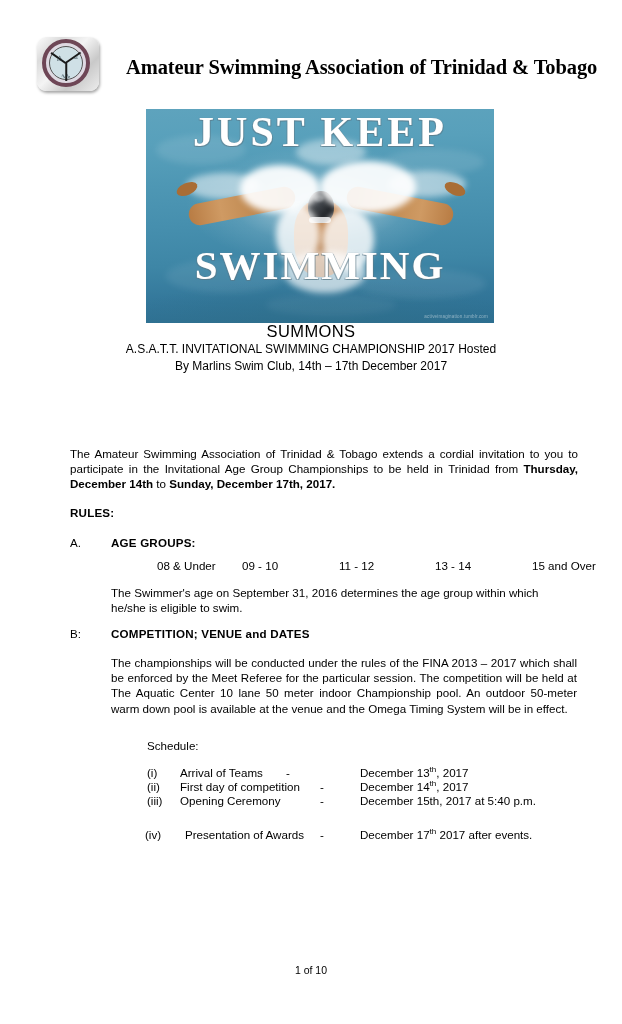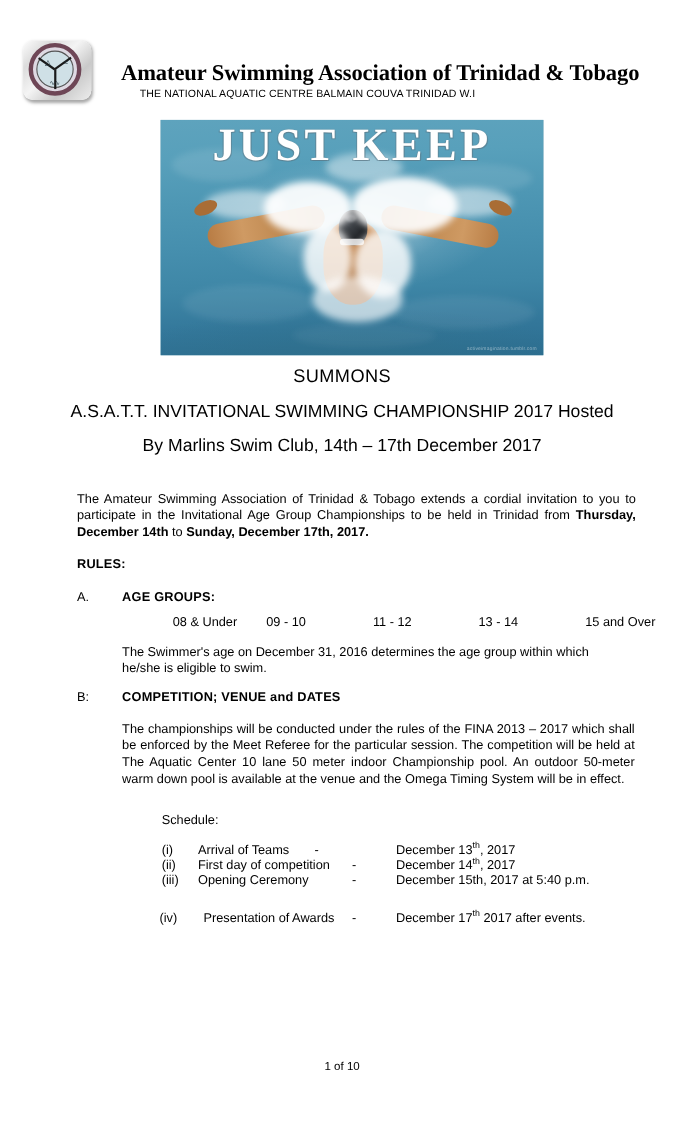--- a/index.html
+++ b/index.html
@@ -12,21 +12,21 @@
     height: 1024px;
     position: relative;
     font-family: "Liberation Sans", sans-serif;
     color: #000000;
     overflow: hidden;
   }
 
   
   .header {
     position: absolute;
-    left: 0; top: 0;
+    left: 16px; top: 0;
     width: 592px;
     height: 105px;
   }
   .logo {
     position: absolute;
     left: 19px; top: 37px;
     width: 72px; height: 56px;
   }
   .logo-plate {
     position: absolute;
@@ -224,37 +224,36 @@
     right: 6px; bottom: 4px;
     font-family: "Liberation Sans", sans-serif;
     font-size: 4.5px;
     color: rgba(255,255,255,0.45);
     letter-spacing: 0.2px;
   }
 
   
   .summons-block {
     position: absolute;
-    left: 0; top: 332px;
+    left: 0; top: 321px;
     width: 622px;
     text-align: center;
   }
   .summons {
     font-size: 16.5px;
     letter-spacing: 0.4px;
     line-height: 20px;
   }
   .version {
     font-size: 12.2px;
     line-height: 17px;
   }
   .champline {
-    font-size: 16px;
+    font-size: 12px;
     line-height: 17px;
-    margin-top: 14px;
   }
 
   
   .body-text {
     position: absolute;
     left: 70px;
     width: 508px;
     font-size: 11.6px;
     line-height: 15.2px;
   }
@@ -378,21 +377,20 @@
       <div class="seg s1"></div>
       <div class="seg s2"></div>
       <div class="seg s3"></div>
       <div class="logo-mark lm1">△</div>
       <div class="logo-mark lm2">≈</div>
       <div class="logo-mark lm3">∿∿</div>
     </div>
   </div>
 
   <div class="org-title">Amateur Swimming Association of Trinidad &amp; Tobago</div>
-  <div class="org-sub">THE NATIONAL AQUATIC CENTRE BALMAIN COUVA TRINIDAD W.I</div>
 </div>
 
 <div class="hero">
   <div class="water"></div>
 
   <div class="ripple r1"></div>
   <div class="ripple r2"></div>
   <div class="ripple r3"></div>
   <div class="ripple r4"></div>
   <div class="ripple r5"></div>
@@ -410,20 +408,21 @@
     <div class="sw-cap-hl"></div>
     <div class="sw-goggle"></div>
     <div class="foam f1"></div>
     <div class="foam f2"></div>
     <div class="foam f3"></div>
     <div class="foam f4"></div>
     <div class="foam f5"></div>
   </div>
 
   <div class="hero-text hero-text-top">JUST KEEP</div>
+  <div class="hero-text hero-text-bottom">SWIMMING</div>
   <div class="hero-credit">activeimagination.tumblr.com</div>
 </div>
 
 <div class="summons-block">
   <div class="summons">SUMMONS</div>
   <div class="champline">A.S.A.T.T. INVITATIONAL SWIMMING CHAMPIONSHIP 2017 Hosted</div>
   <div class="champline">By Marlins Swim Club, 14th – 17th December 2017</div>
 </div>
 
 <div class="body-text intro">
@@ -432,21 +431,21 @@
 
 <div class="rules-head">RULES:</div>
 
 <div class="sec-letter sec-a-letter">A.</div>
 <div class="sec-title sec-a-title">AGE GROUPS:</div>
 
 <div class="agegroups">
   <span class="ag0">08 &amp; Under</span><span class="ag1">09 - 10</span><span class="ag2">11 - 12</span><span class="ag3">13 - 14</span><span>15 and Over</span>
 </div>
 
-<div class="age-note">The Swimmer's age on December 31, 2016 determines the age group within which he/she is eligible to swim.</div>
+<div class="age-note">The Swimmer's age on September 31, 2016 determines the age group within which he/she is eligible to swim.</div>
 
 <div class="sec-letter sec-b-letter">B:</div>
 <div class="sec-title sec-b-title">COMPETITION; VENUE and DATES</div>
 
 <div class="venue-note">The championships will be conducted under the rules of the FINA 2013 – 2017 which shall be enforced by the Meet Referee for the particular session. The competition will be held at The Aquatic Center 10 lane 50 meter indoor Championship pool. An outdoor 50-meter warm down pool is available at the venue and the Omega Timing System will be in effect.</div>
 
 <div class="schedule-label">Schedule:</div>
 
 <div class="sched-row row1">
   <span class="sched-num">(i)</span>

